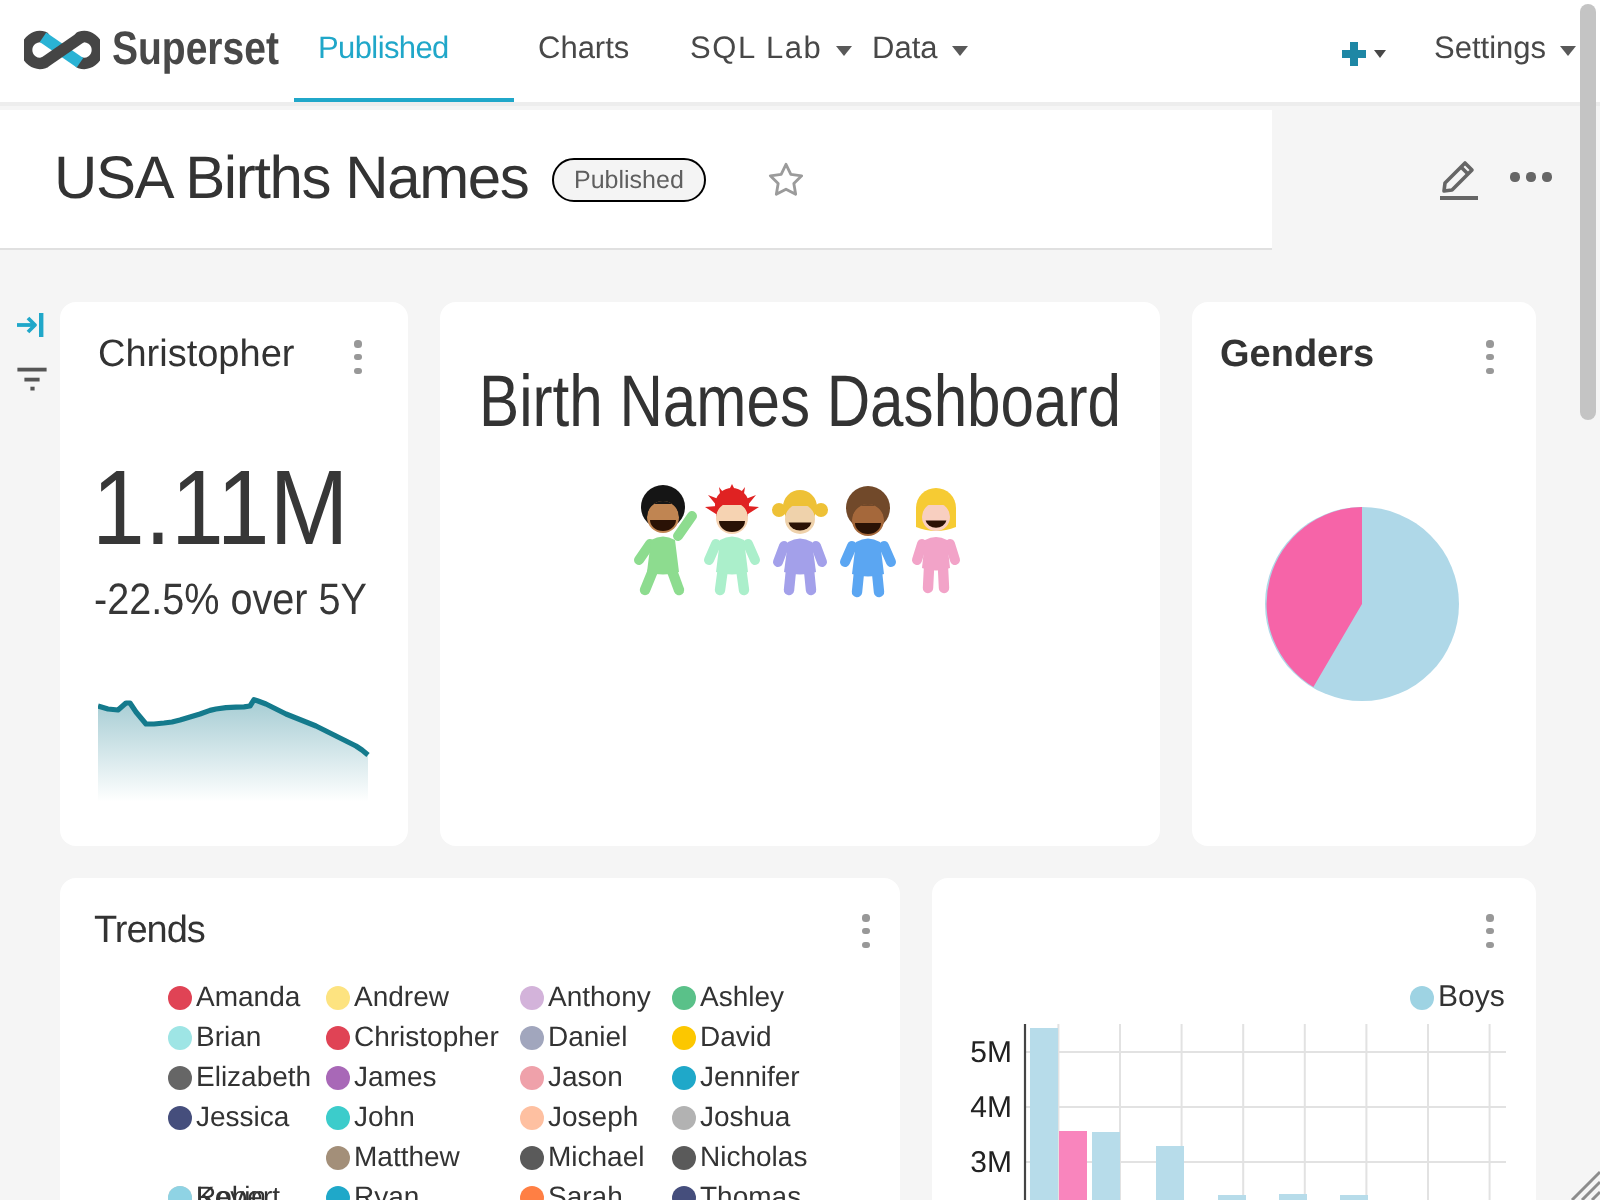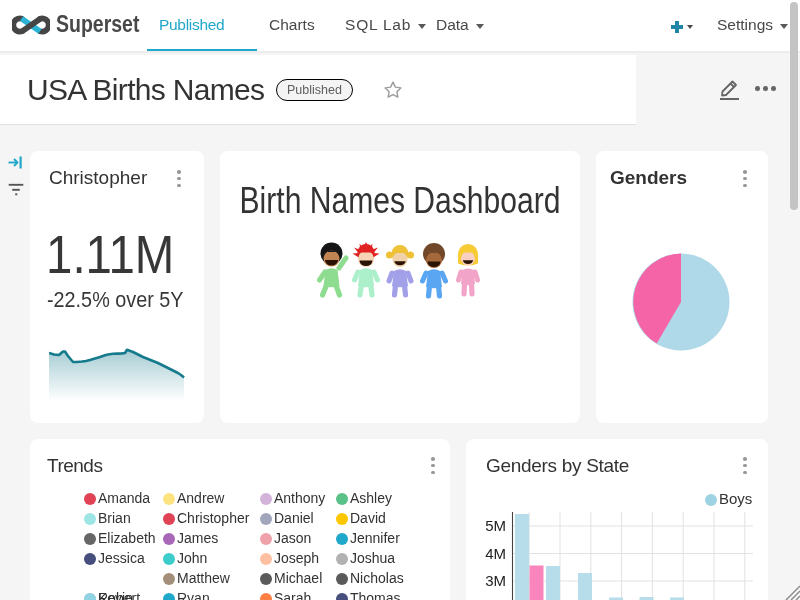--- a/index.html
+++ b/index.html
@@ -211,21 +211,20 @@
   <div class="lrow" style="left:133px; top:131px;"><span class="dot" style="background:#a38f79;"></span>Matthew</div>
   <div class="lrow" style="left:230px; top:131px;"><span class="dot" style="background:#5a5a5a;"></span>Michael</div>
   <div class="lrow" style="left:306px; top:131px;"><span class="dot" style="background:#5a5a5a;"></span>Nicholas</div>
   <div class="lrow" style="left:54px; top:151px;"><span class="dot" style="background:#8fd3e4;"></span>Robert</div>
   <div class="lrow" style="left:133px; top:151px;"><span class="dot" style="background:#1fa8c9;"></span>Ryan</div>
   <div class="lrow" style="left:230px; top:151px;"><span class="dot" style="background:#ff7f44;"></span>Sarah</div>
   <div class="lrow" style="left:306px; top:151px;"><span class="dot" style="background:#454e7c;"></span>Thomas</div>
 </div>
 
 <div class="card" style="left:466px; top:439px; width:302px; height:260px;">
-  <div class="ctitle" style="left:20px; top:16px; letter-spacing:-0.3px;">Genders by State</div>
   <div class="kebab" style="left:277px; top:18px;">
       <i></i>
       <i></i>
       <i></i>
     </div>
   <div style="position:absolute; left:239px; top:52px; line-height:1.05; font-size:15px; color:#333;"><span class="dot" style="background:#9ed3e3;"></span>Boys</div>
 
   <svg style="position:absolute; left:0px; top:60px;" width="302" height="200" viewBox="0 0 302 200">
 
     <g stroke="#e2e2e2" stroke-width="1">

